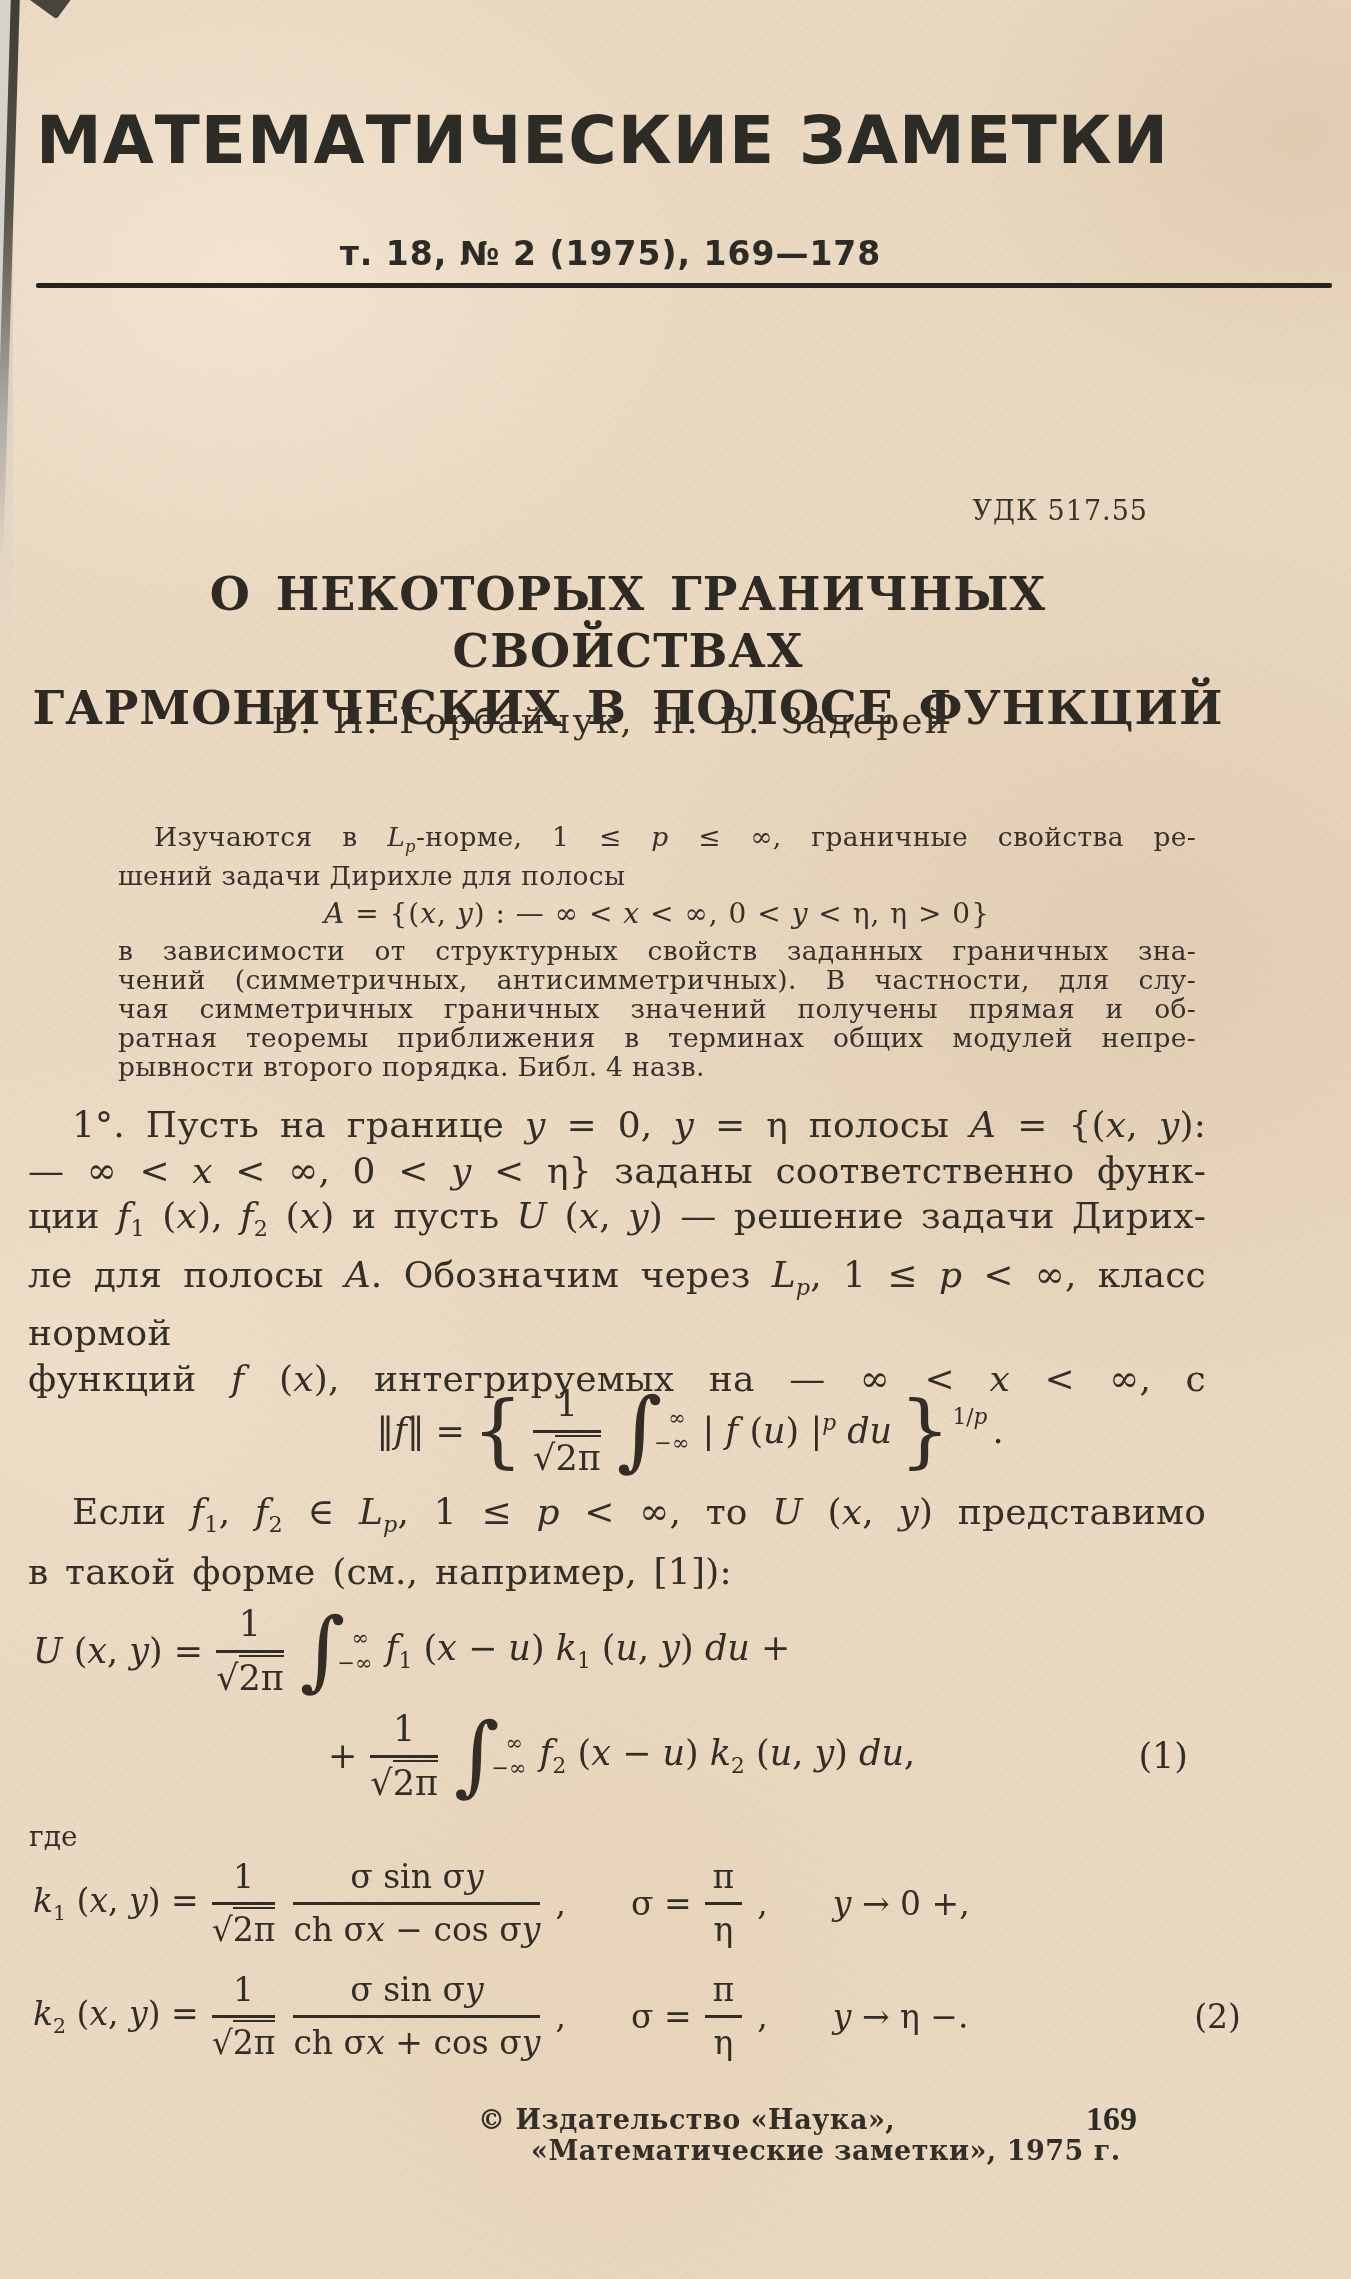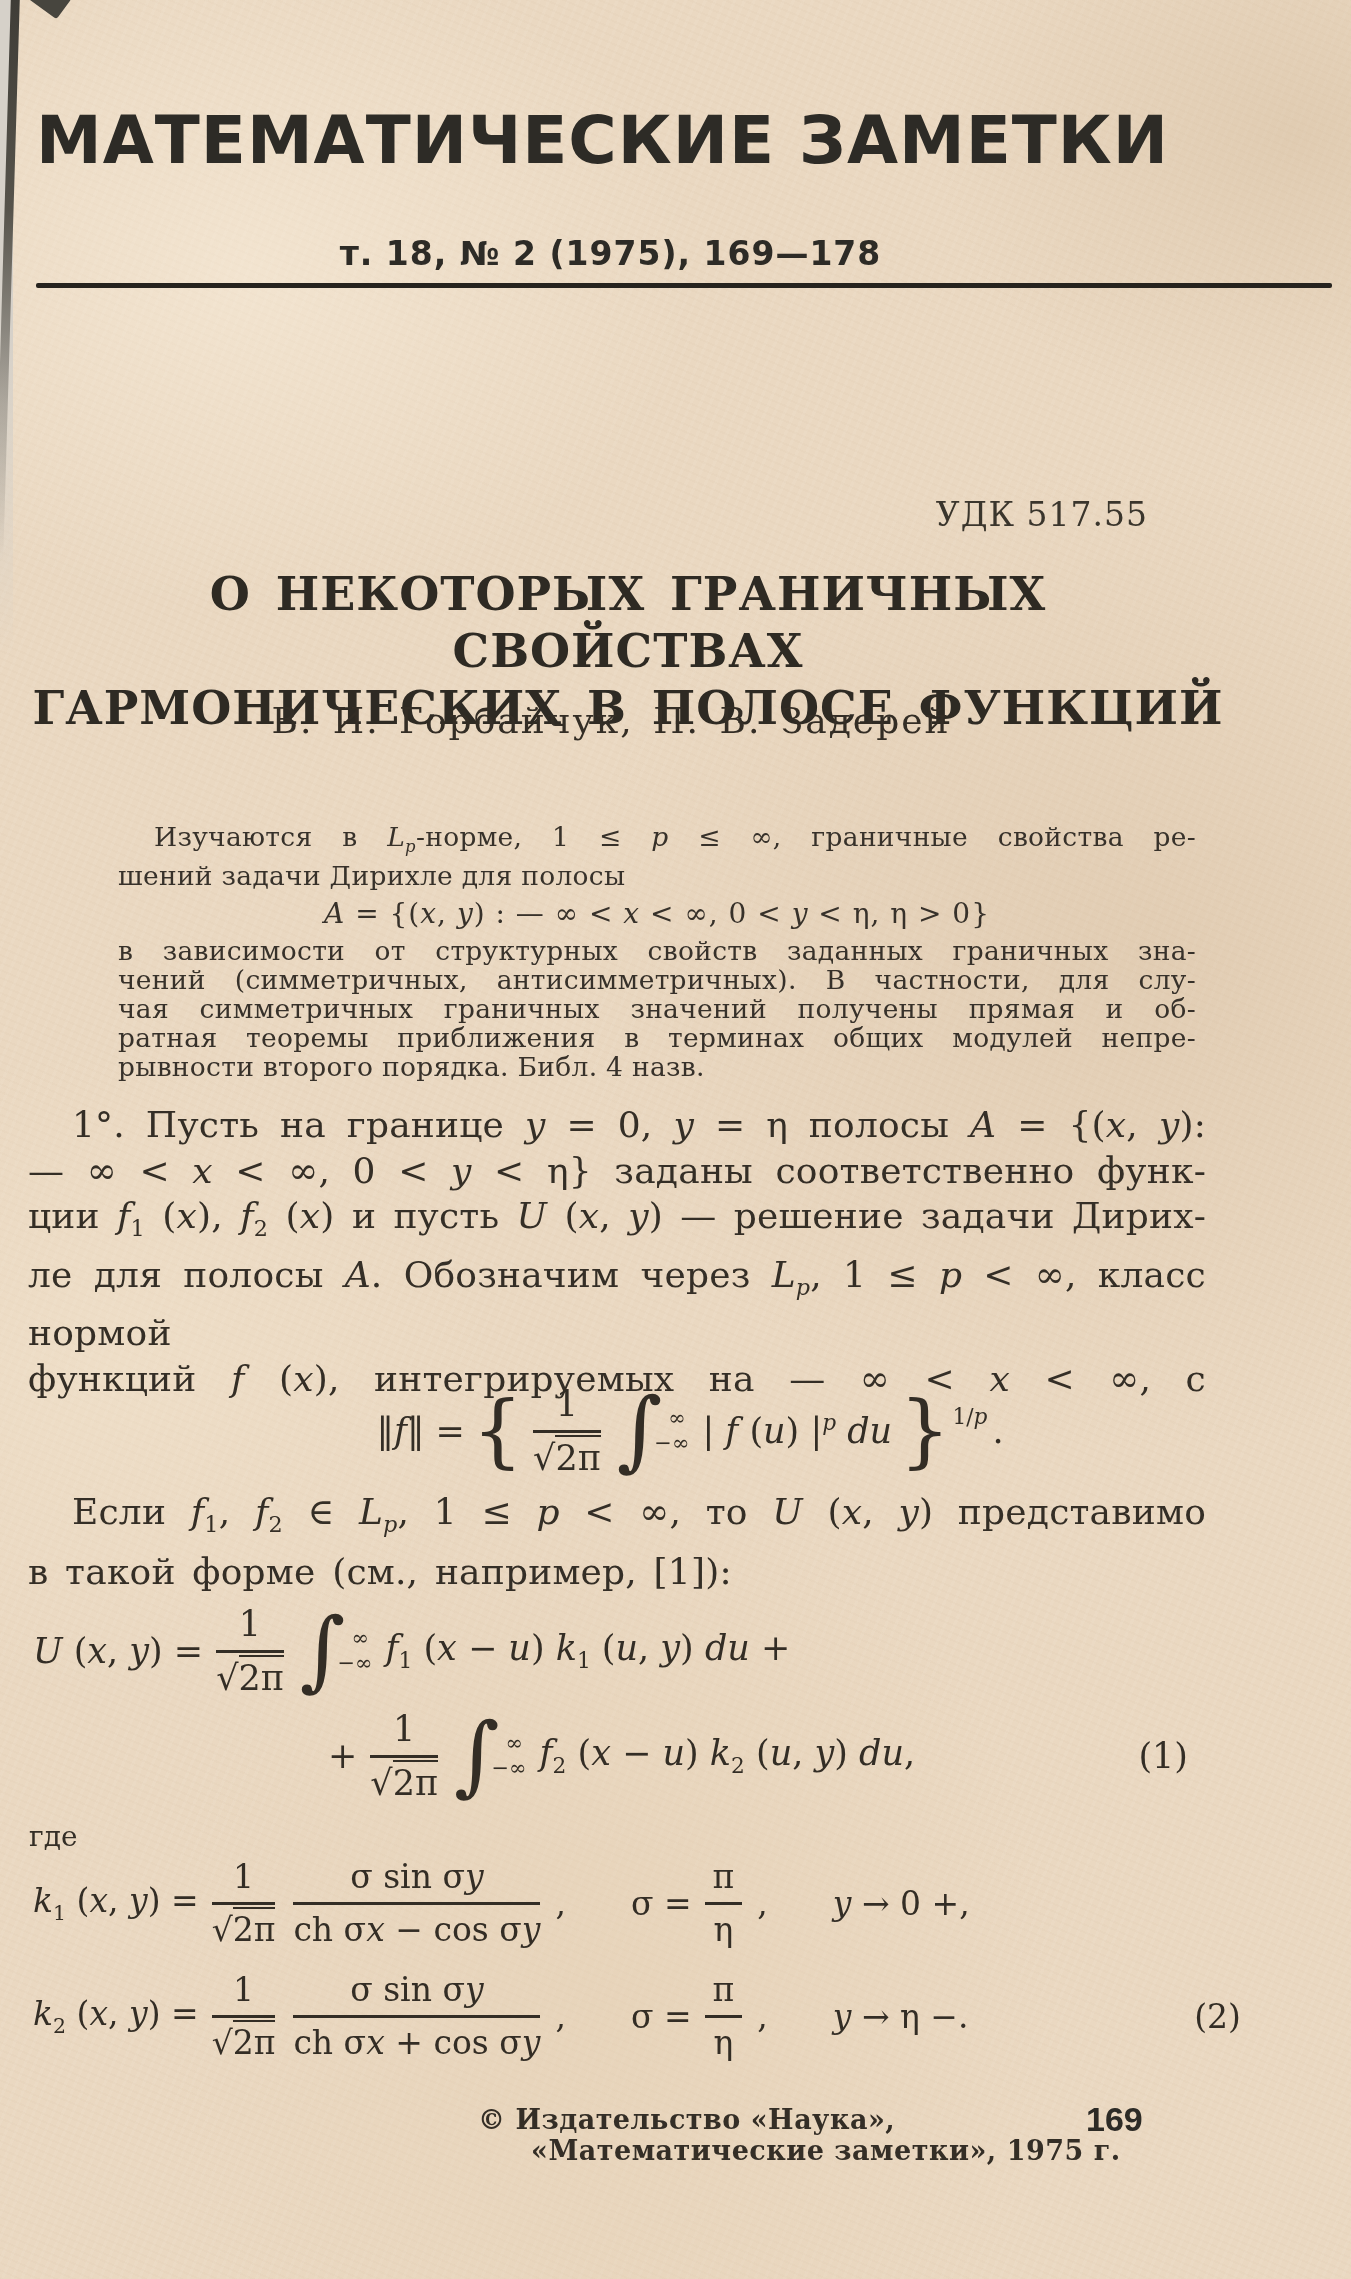--- a/index.html
+++ b/index.html
@@ -31,21 +31,21 @@
 
   .journal-title{position:absolute;left:0;top:102px;width:1205px;text-align:center;
     font-family:"DejaVu Sans","Liberation Sans",sans-serif;font-weight:bold;
     font-size:66px;letter-spacing:1px;color:#2d2b26;}
   .issue-line{position:absolute;left:8px;top:234px;width:1205px;text-align:center;
     font-family:"DejaVu Sans","Liberation Sans",sans-serif;font-weight:bold;
     font-size:33px;letter-spacing:1px;color:#2d2b26;}
   .rule{position:absolute;left:36px;top:283px;width:1296px;height:5px;background:#26231e;border-radius:2px;}
 
   .udc{position:absolute;left:848px;top:495px;width:300px;text-align:right;
-    font-size:33px;color:#3a352c;letter-spacing:1px;}
+    font-size:27px;color:#3a352c;letter-spacing:1px;}
 
   .art-title{position:absolute;left:23px;top:566px;width:1210px;text-align:center;
     font-weight:bold;font-size:46px;line-height:57px;letter-spacing:1px;word-spacing:8px;color:#2e2a23;}
   .authors{position:absolute;left:6px;top:700px;width:1210px;text-align:center;
     font-size:36px;letter-spacing:2px;word-spacing:6px;color:#332d25;}
 
   .abstract{position:absolute;left:118px;top:822px;width:1078px;
     font-size:26.5px;line-height:29px;letter-spacing:0.3px;color:#37312a;}
   .a-l{white-space:nowrap;}
   .just{white-space:normal;text-align:justify;text-align-last:justify;}
@@ -80,21 +80,21 @@
   #equation-1-line2{left:28px;top:1703px;width:1212px;height:105px;padding-right:52px;box-sizing:border-box;}
   #equation-1-line2 .lead{margin-left:300px;}
   .krow{left:28px;width:1235px;height:112px;font-size:33px;}
   #kernel-formula-1{top:1847px;}
   #kernel-formula-2{top:1960px;padding-right:22px;box-sizing:border-box;}
 
   .foot{position:absolute;font-size:27px;font-weight:bold;color:#342e26;letter-spacing:0.5px;}
   #footer-line1{left:478px;top:2104px;}
   #footer-line2{left:531px;top:2135px;}
   .pageno{position:absolute;left:1086px;top:2100px;
-    font-family:Liberation Sans, sans-serif;font-weight:bold;font-size:34px;color:#2d2b26;}
+    font-family:Liberation Serif, serif;font-weight:bold;font-size:34px;color:#2d2b26;}
 
   i{font-style:italic;}
   sub,sup{font-size:0.62em;}
 </style>
 </head>
 <body>
 
 <div class="page">
 
   <div class="edge-light"></div>

